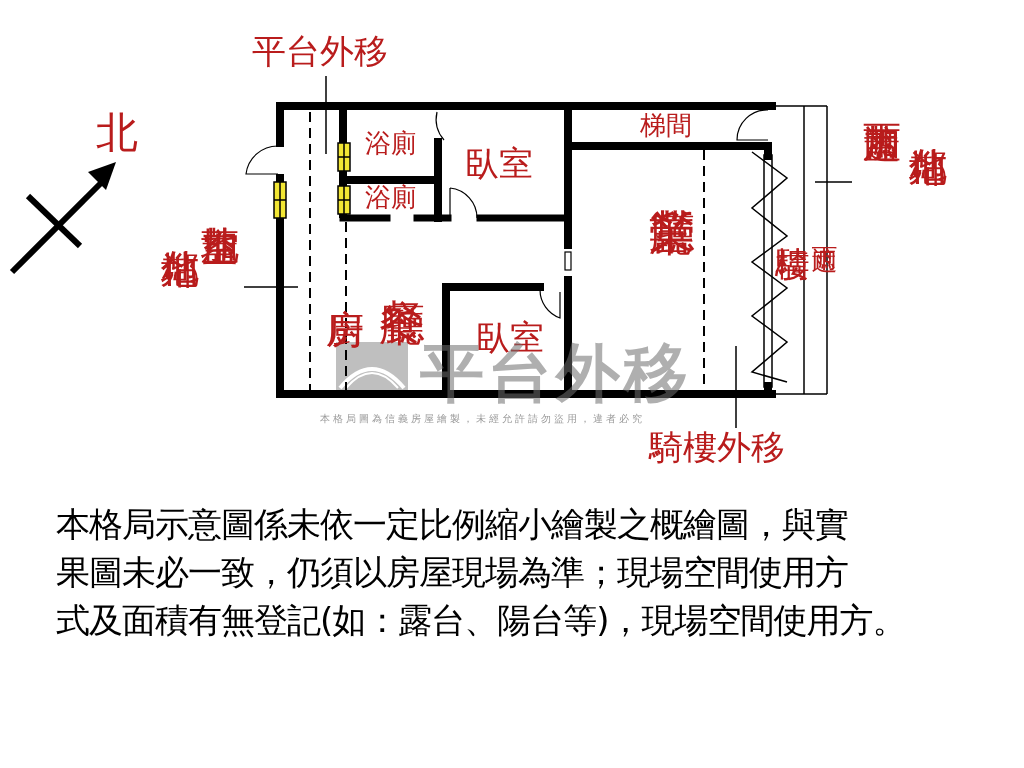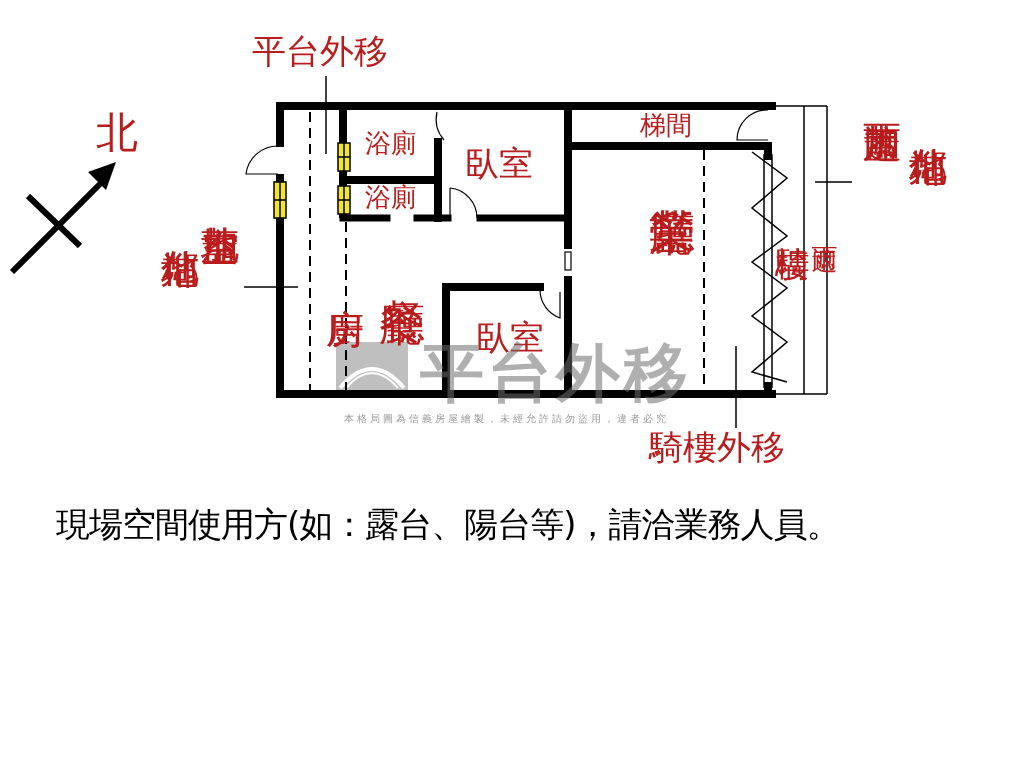--- a/index.html
+++ b/index.html
@@ -5,21 +5,21 @@
   html, body { margin: 0; padding: 0; background: #ffffff; }
   body { width: 1024px; height: 768px; position: relative; overflow: hidden;
          font-family: "DejaVu Serif", "Liberation Serif", serif; color: #000; }
   #plan { position: absolute; left: 0; top: 0; }
   .lbl { position: absolute; line-height: 1; color: #b91c1c; white-space: nowrap; }
   .vert { writing-mode: vertical-rl; text-orientation: upright; letter-spacing: 0; }
   .disclaimer { position: absolute; left: 56px; top: 500px; width: 930px;
                 font-family: "DejaVu Sans", "Liberation Sans", sans-serif;
                 font-size: 34px; line-height: 48px; letter-spacing: -1px; color: #000; }
   .disclaimer p { margin: 0; }
-  .wm-text { position: absolute; left: 344px; top: 412px; font-size: 10px;
+  .wm-text { position: absolute; left: 320px; top: 412px; font-size: 10px;
              color: #9a9a9a; letter-spacing: 3px;
              font-family: Liberation Mono, monospace; }
   .wm-brand { position: absolute; left: 420px; top: 330px; font-size: 64px;
               color: rgba(110,110,110,0.55); letter-spacing: 4px; font-weight: bold;
               font-family: "DejaVu Sans", "Liberation Sans", sans-serif; }
 </style>
 </head>
 <body>
 
 <svg id="plan" width="1024" height="480" viewBox="0 0 1024 480">
@@ -134,14 +134,16 @@
 
 <div class="lbl vert" style="left:862px;top:94px;font-size:38px;line-height:40px;">雨遮加蓋</div>
 <div class="lbl vert" style="left:908px;top:118px;font-size:38px;line-height:40px;">佔鄰地</div>
 
 <div class="lbl" style="left:649px;top:430px;font-size:34px;">騎樓外移</div>
 
 <div class="wm-brand">平台外移</div>
 <div class="wm-text">本格局圖為信義房屋繪製，未經允許請勿盜用，違者必究</div>
 
 <div class="disclaimer">
-  <p>現場空間使用方(如：露台、陽台等)，請洽業務人員。</p>
+  <p>本格局示意圖係未依一定比例縮小繪製之概繪圖，與實</p>
+  <p>果圖未必一致，仍須以房屋現場為準；現場空間使用方</p>
+  <p>式及面積有無登記(如：露台、陽台等)，現場空間使用方。</p>
 </div>
 
 </body></html>

